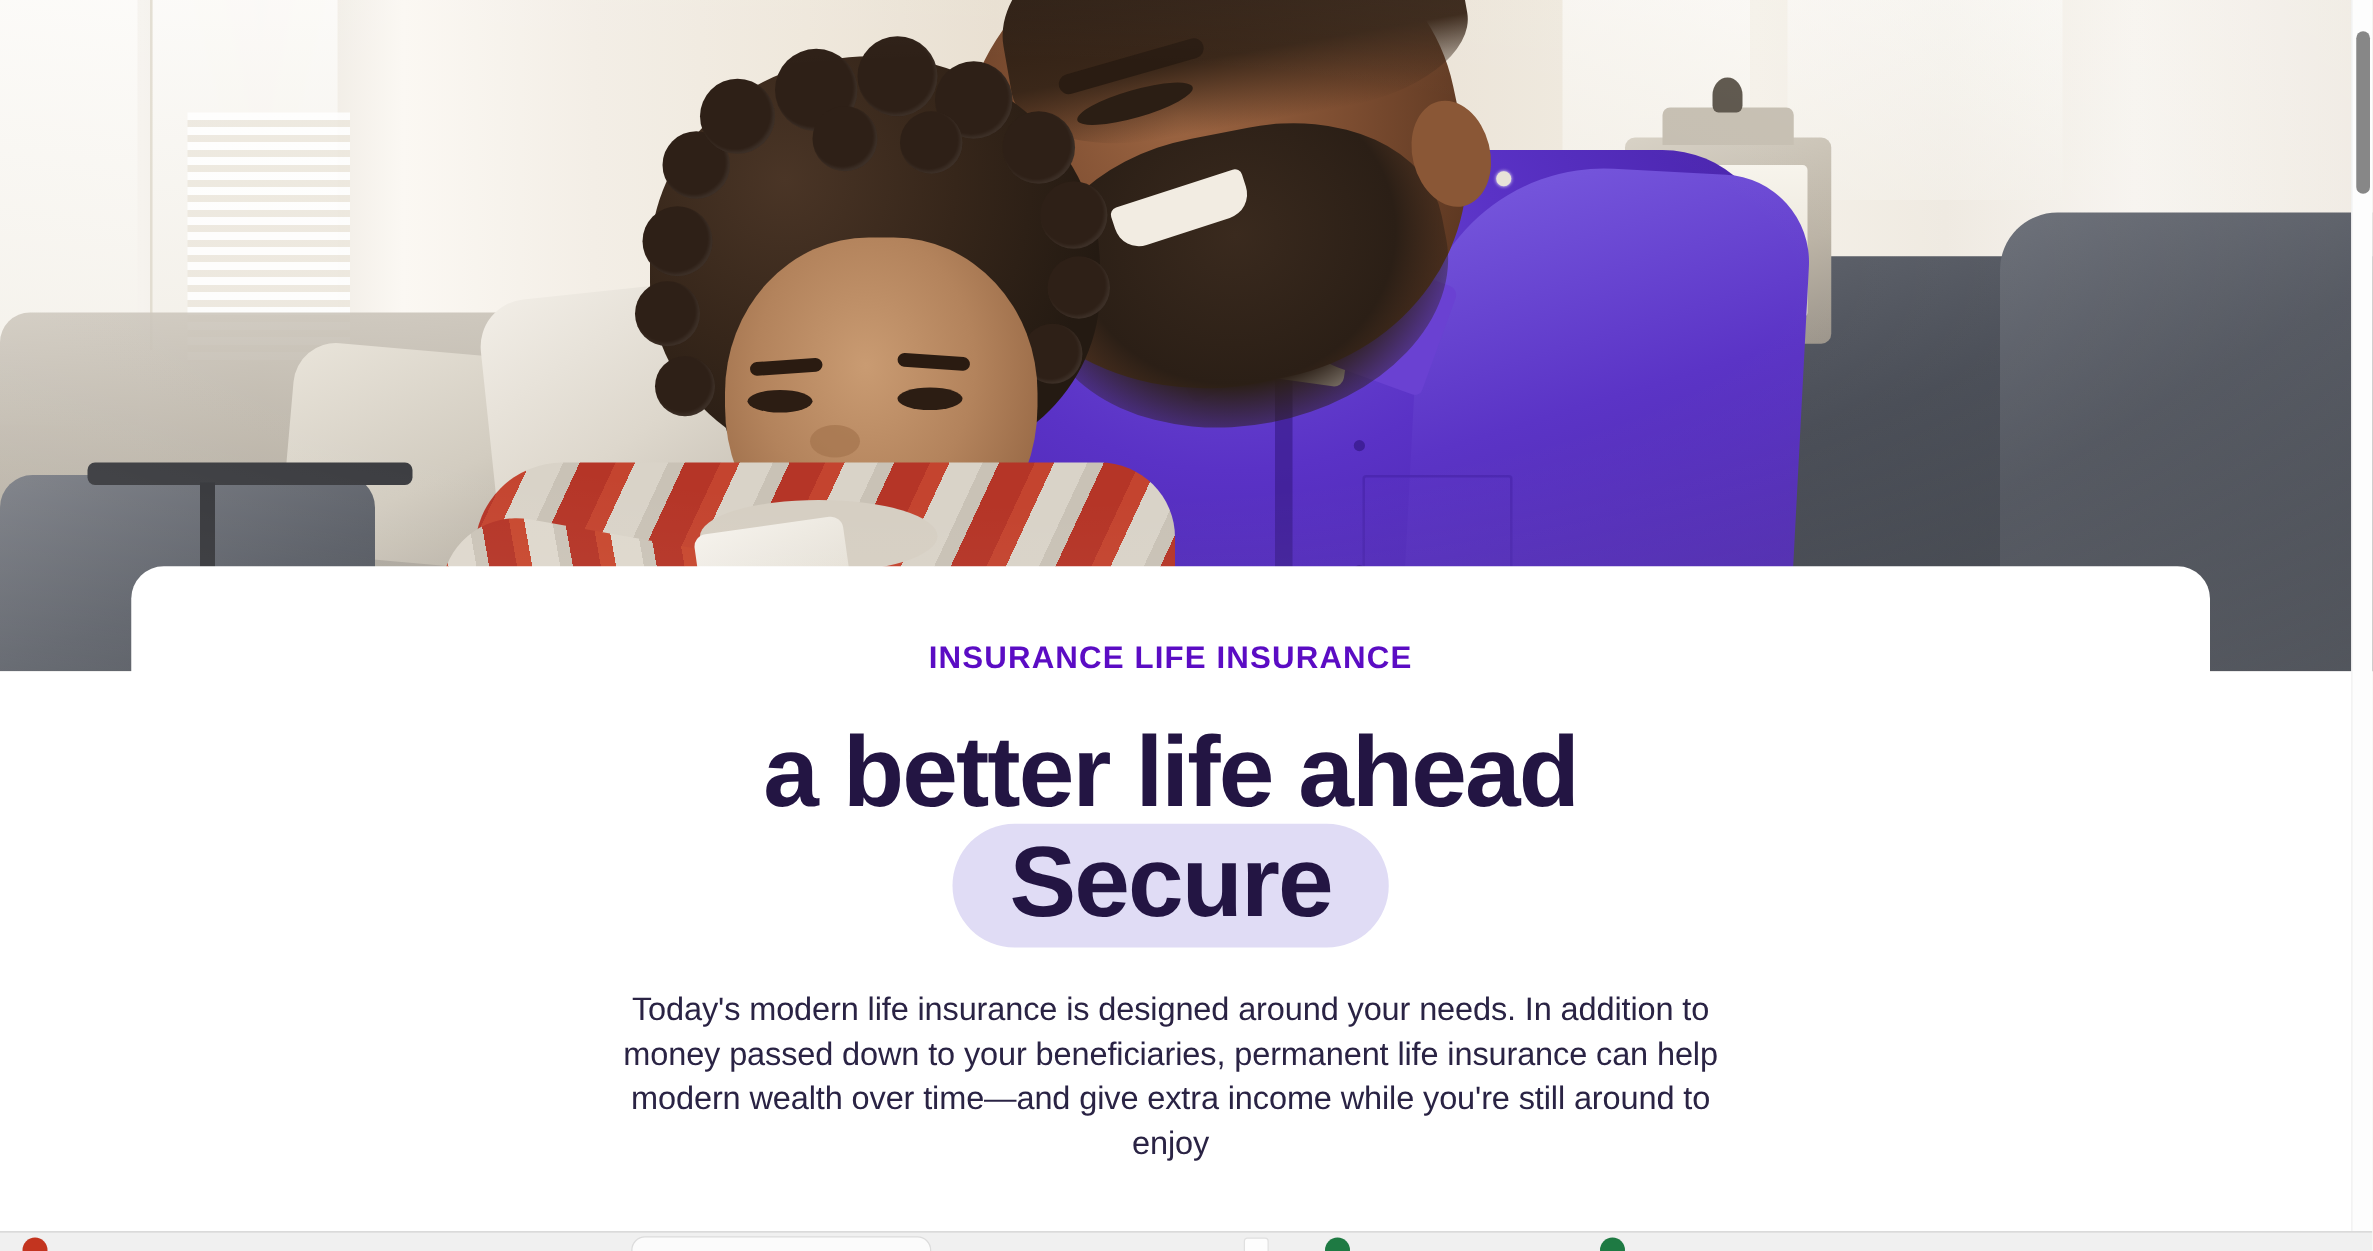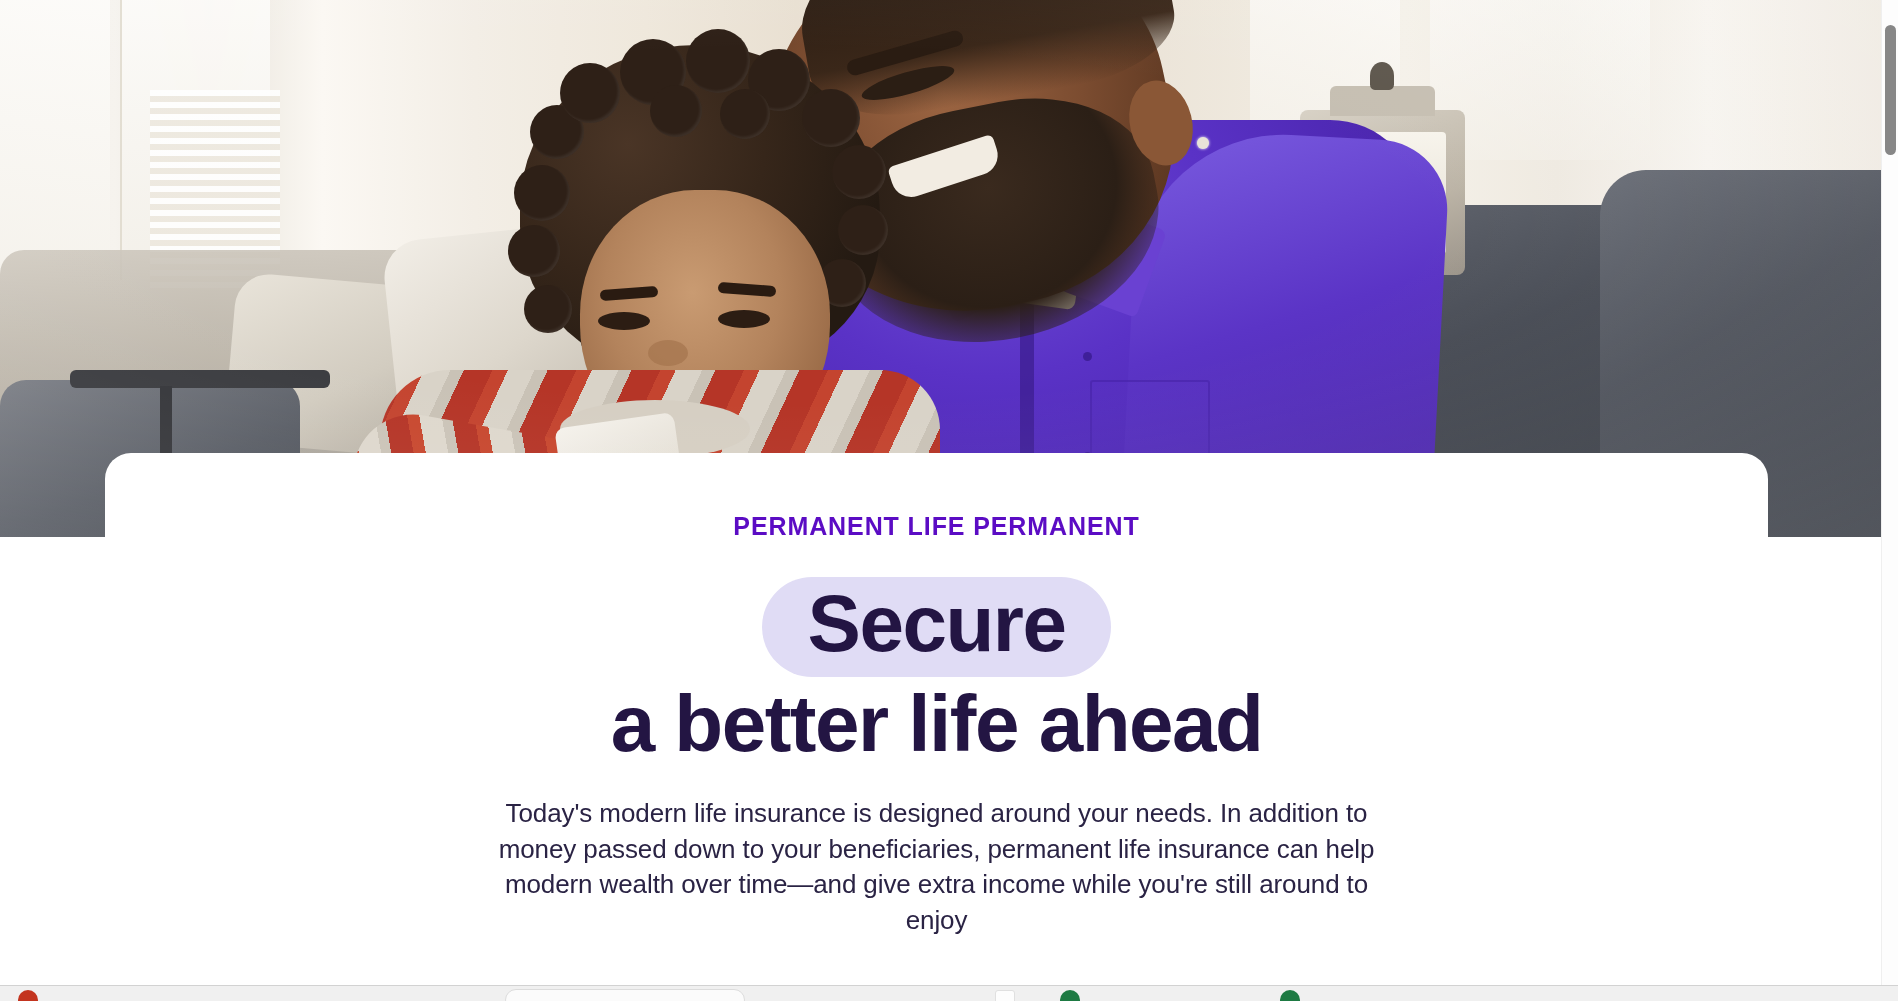--- a/index.html
+++ b/index.html
@@ -451,27 +451,27 @@
 
       <div class="photo-soft"></div>
     </div>
   </div>
 
   <div id="page-white"></div>
 
   <div id="content-card">
     <div class="card-inner">
 
-      <div id="eyebrow">PERMANENT LIFE PERMANENT</div>
+      <div id="eyebrow">INSURANCE LIFE INSURANCE</div>
 
       <h1 id="headline">
+        <span class="hl-line hl-line2">a better life ahead</span>
         <span class="hl-line">
           <span class="hl-pill">Secure</span>
         </span>
-        <span class="hl-line hl-line2">a better life ahead</span>
       </h1>
 
       <p id="subcopy">Today's modern life insurance is designed around your needs. In addition to money passed down to your beneficiaries, permanent life insurance can help modern wealth over time—and give extra income while you're still around to enjoy</p>
 
     </div>
   </div>
 
   <div id="scrollbar-track">
     <div id="scrollbar-thumb"></div>
   </div>

